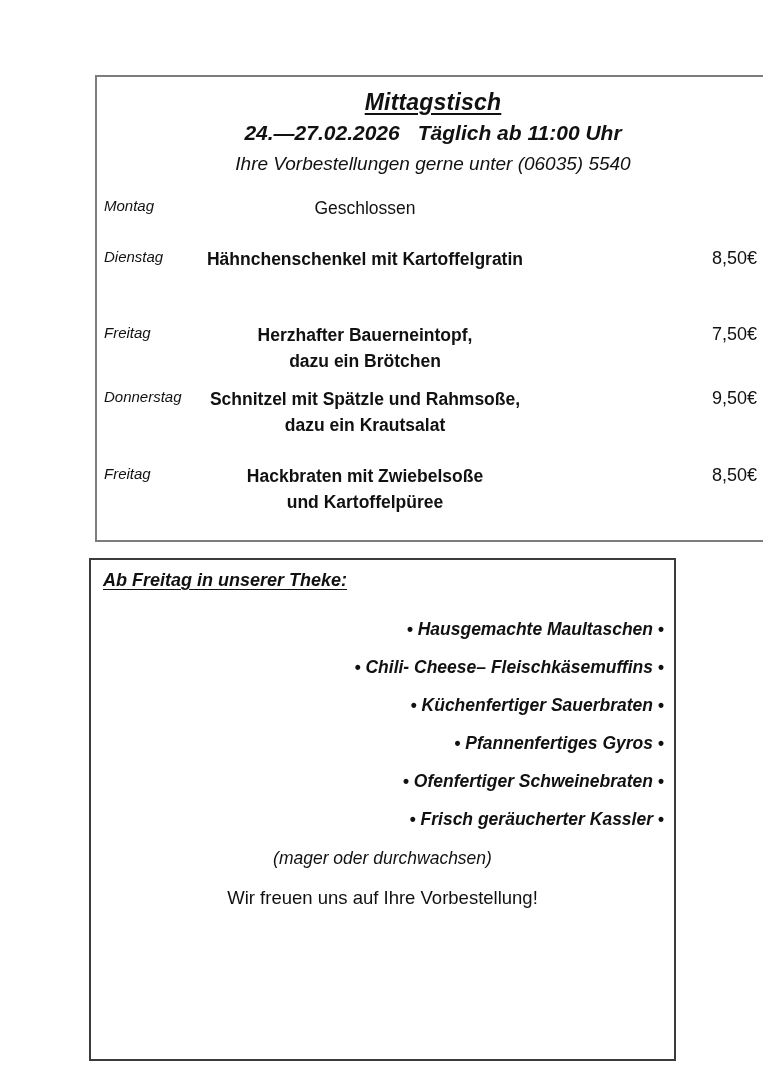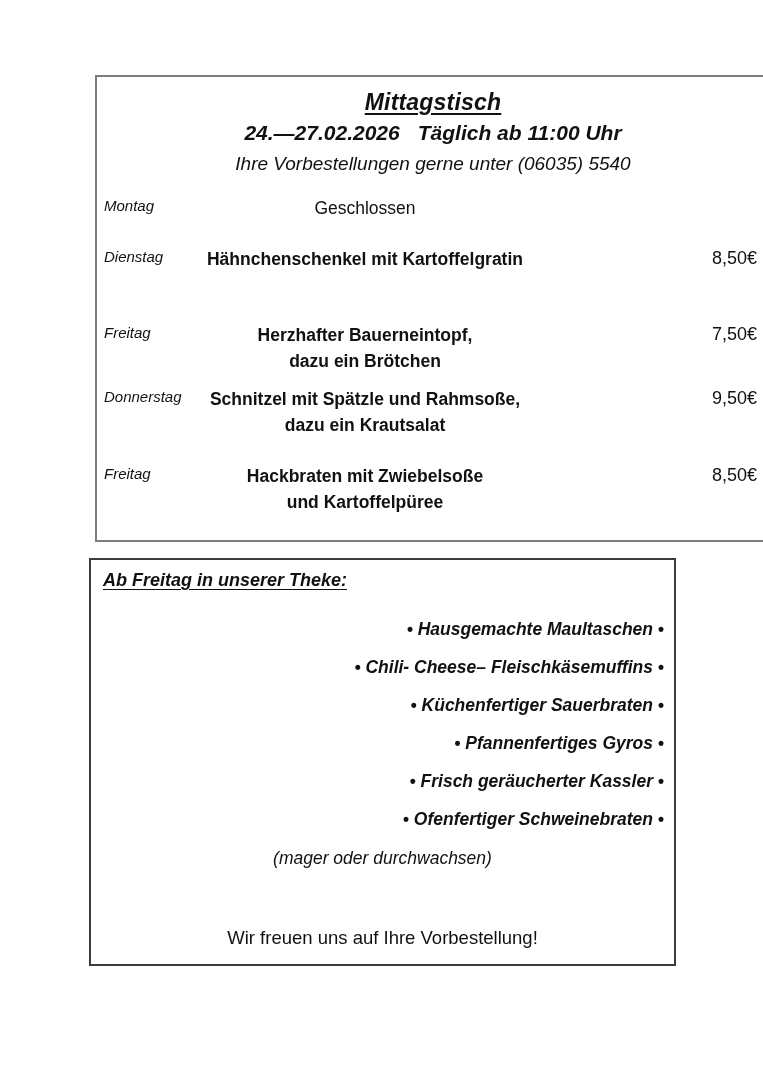--- a/index.html
+++ b/index.html
@@ -25,21 +25,21 @@
     top: 75px;
     width: 676px;
     height: 467px;
     border: 2px solid #7d7d7d;
     padding: 10px 6px 0 6px;
   }
   .counter-box {
     left: 89px;
     top: 558px;
     width: 587px;
-    height: 408px;
+    height: 503px;
     border: 2px solid #3c3c3c;
     padding: 8px 10px 0 10px;
   }
   .menu-title {
     text-align: center;
     font-weight: bold;
     font-style: italic;
     font-size: 23px;
     line-height: 30px;
     letter-spacing: 0.2px;
@@ -124,21 +124,21 @@
     text-align: center;
     font-style: italic;
     font-size: 17.5px;
     line-height: 23px;
     margin-top: 16px;
   }
   .counter-closing {
     text-align: center;
     font-size: 18.5px;
     line-height: 24px;
-    margin-top: 56px;
+    margin-top: 16px;
   }
 </style>
 </head>
 <body>
 
 <div class="box menu-box">
   <div class="menu-title">
     <span>Mittagstisch</span>
   </div>
   <div class="menu-dates">
@@ -193,18 +193,18 @@
   </div>
 </div>
 
 <div class="box counter-box">
   <div class="counter-heading">Ab Freitag in unserer Theke:</div>
   <div class="counter-list">
     <div class="counter-item">•  Hausgemachte Maultaschen  •</div>
     <div class="counter-item">•  Chili- Cheese– Fleischkäsemuffins  •</div>
     <div class="counter-item">•  Küchenfertiger Sauerbraten  •</div>
     <div class="counter-item">•  Pfannenfertiges Gyros  •</div>
+    <div class="counter-item">•  Ofenfertiger Schweinebraten  •</div>
     <div class="counter-item">•  Frisch geräucherter Kassler  •</div>
-    <div class="counter-item">•  Ofenfertiger Schweinebraten  •</div>
   </div>
   <div class="counter-note">(mager oder durchwachsen)</div>
   <div class="counter-closing">Wir freuen uns auf Ihre Vorbestellung!</div>
 </div>
 
 </body></html>

